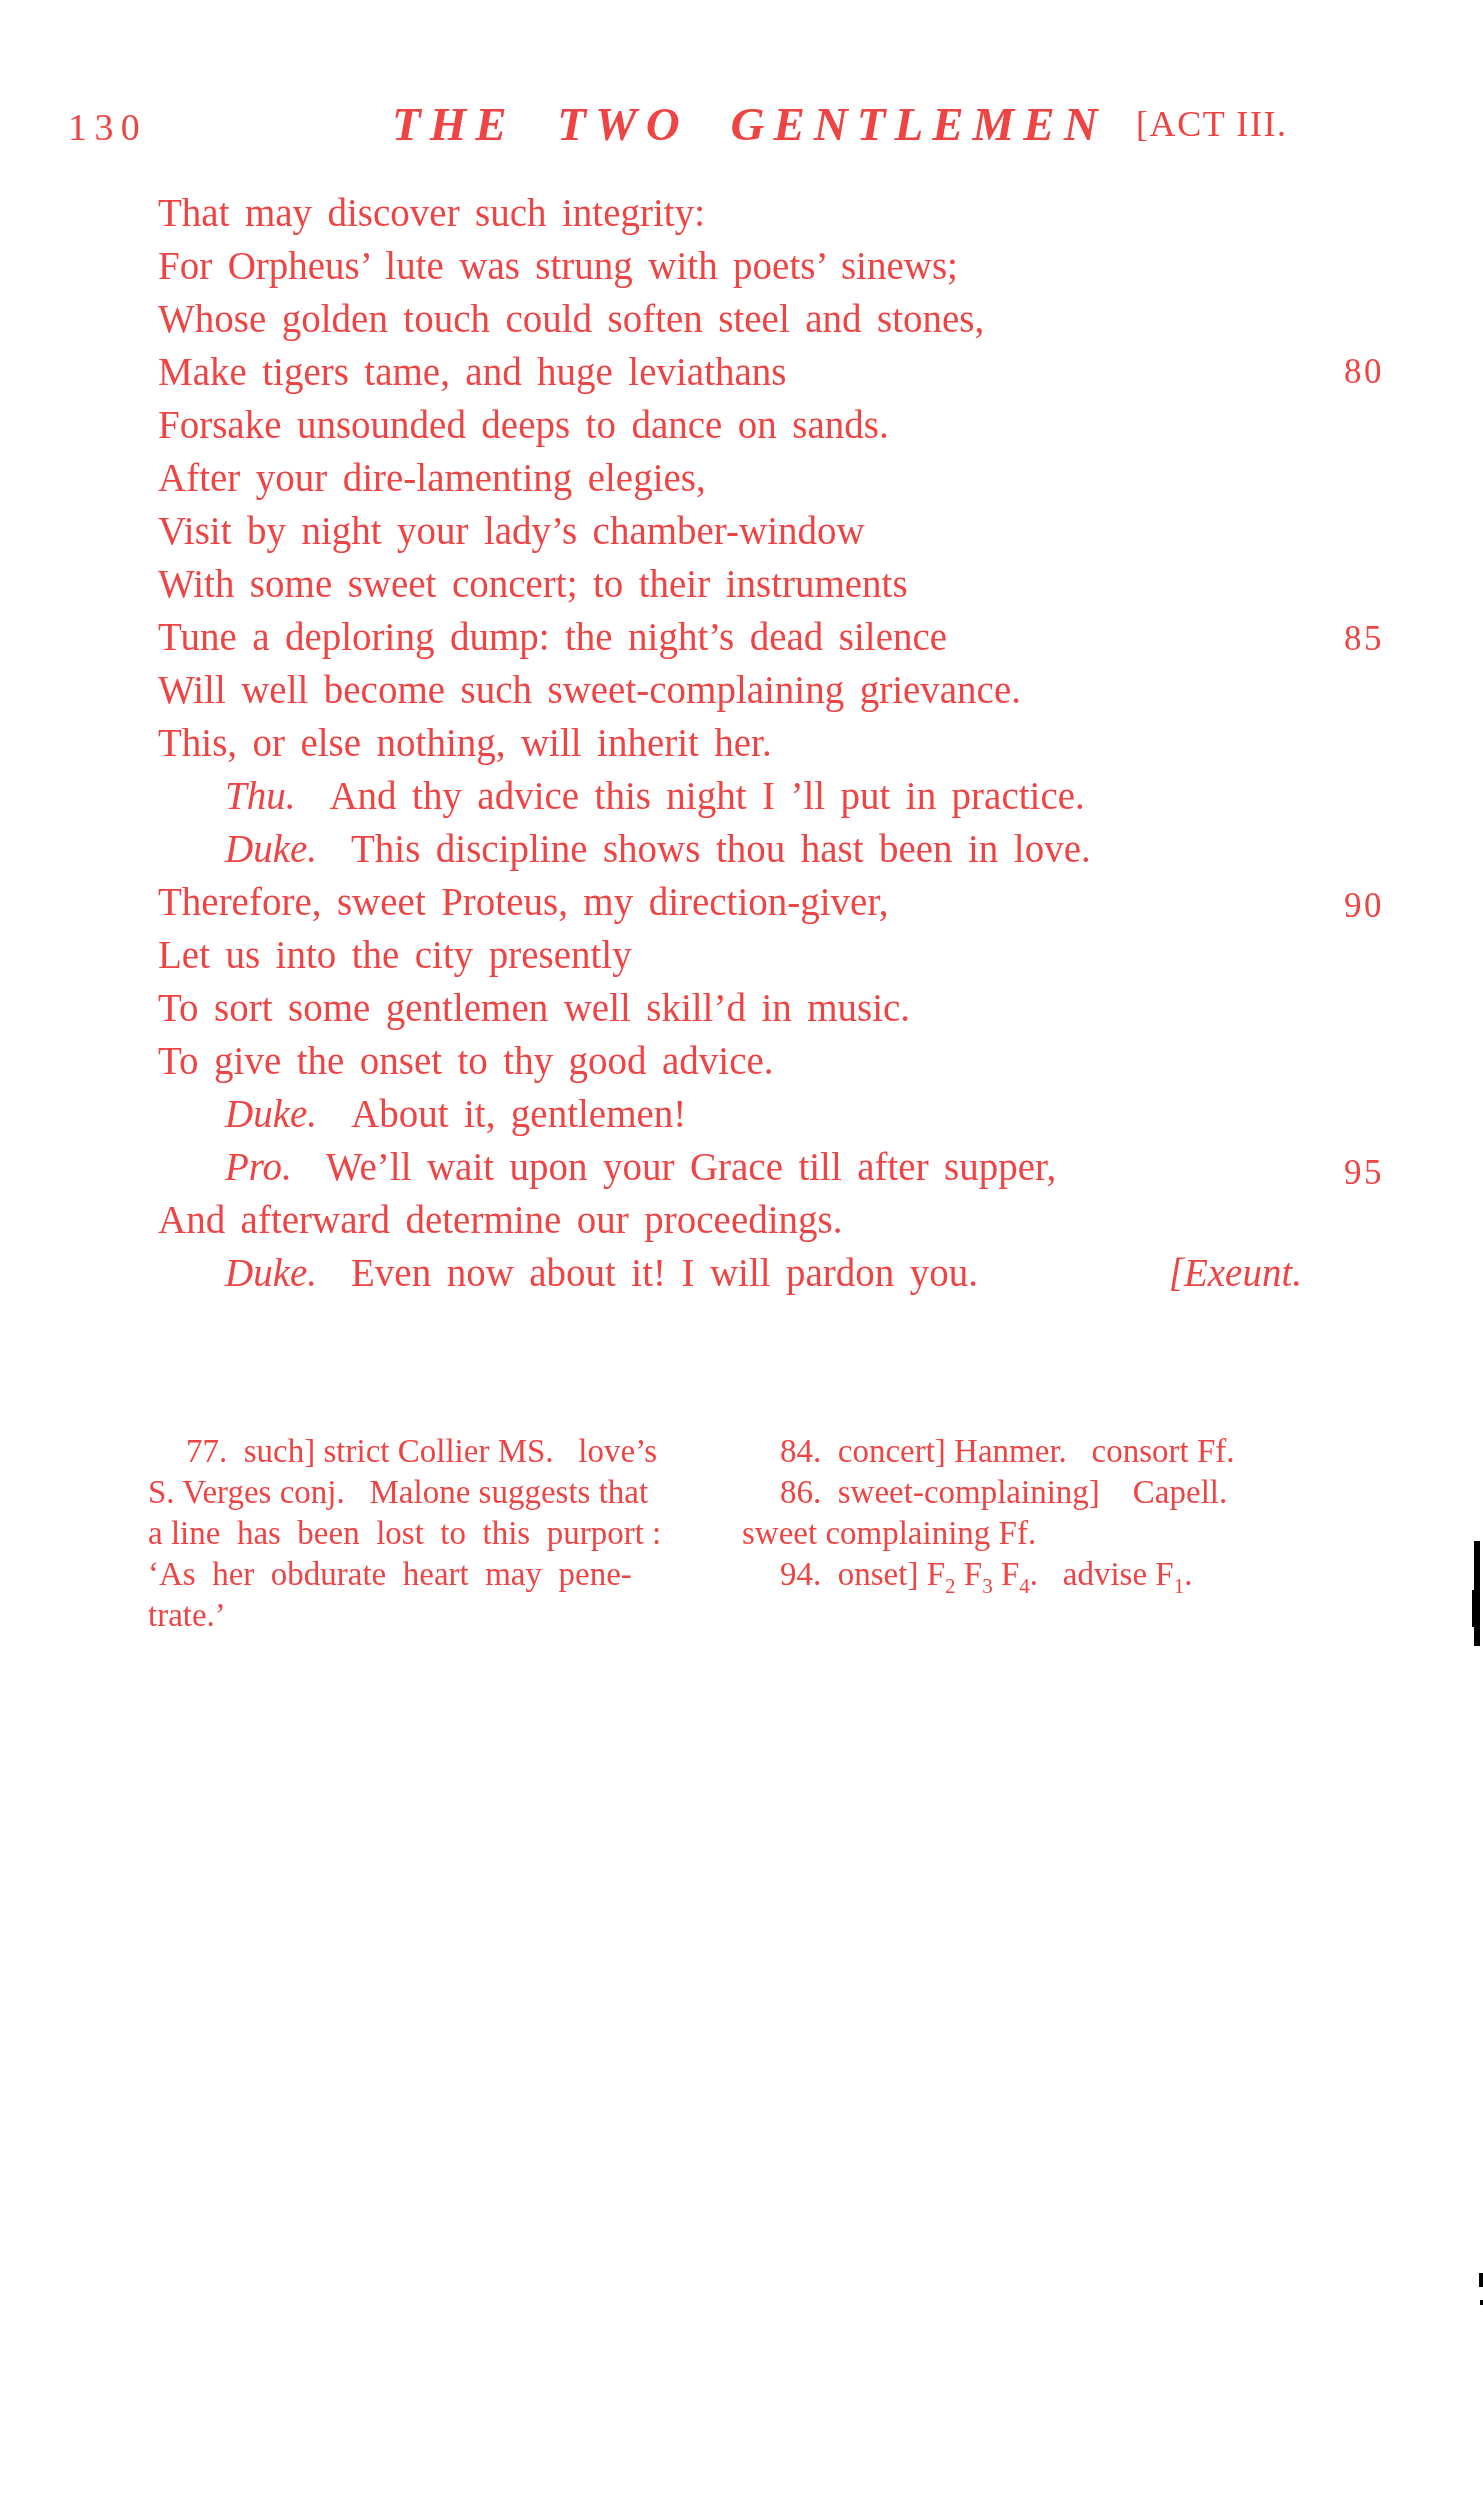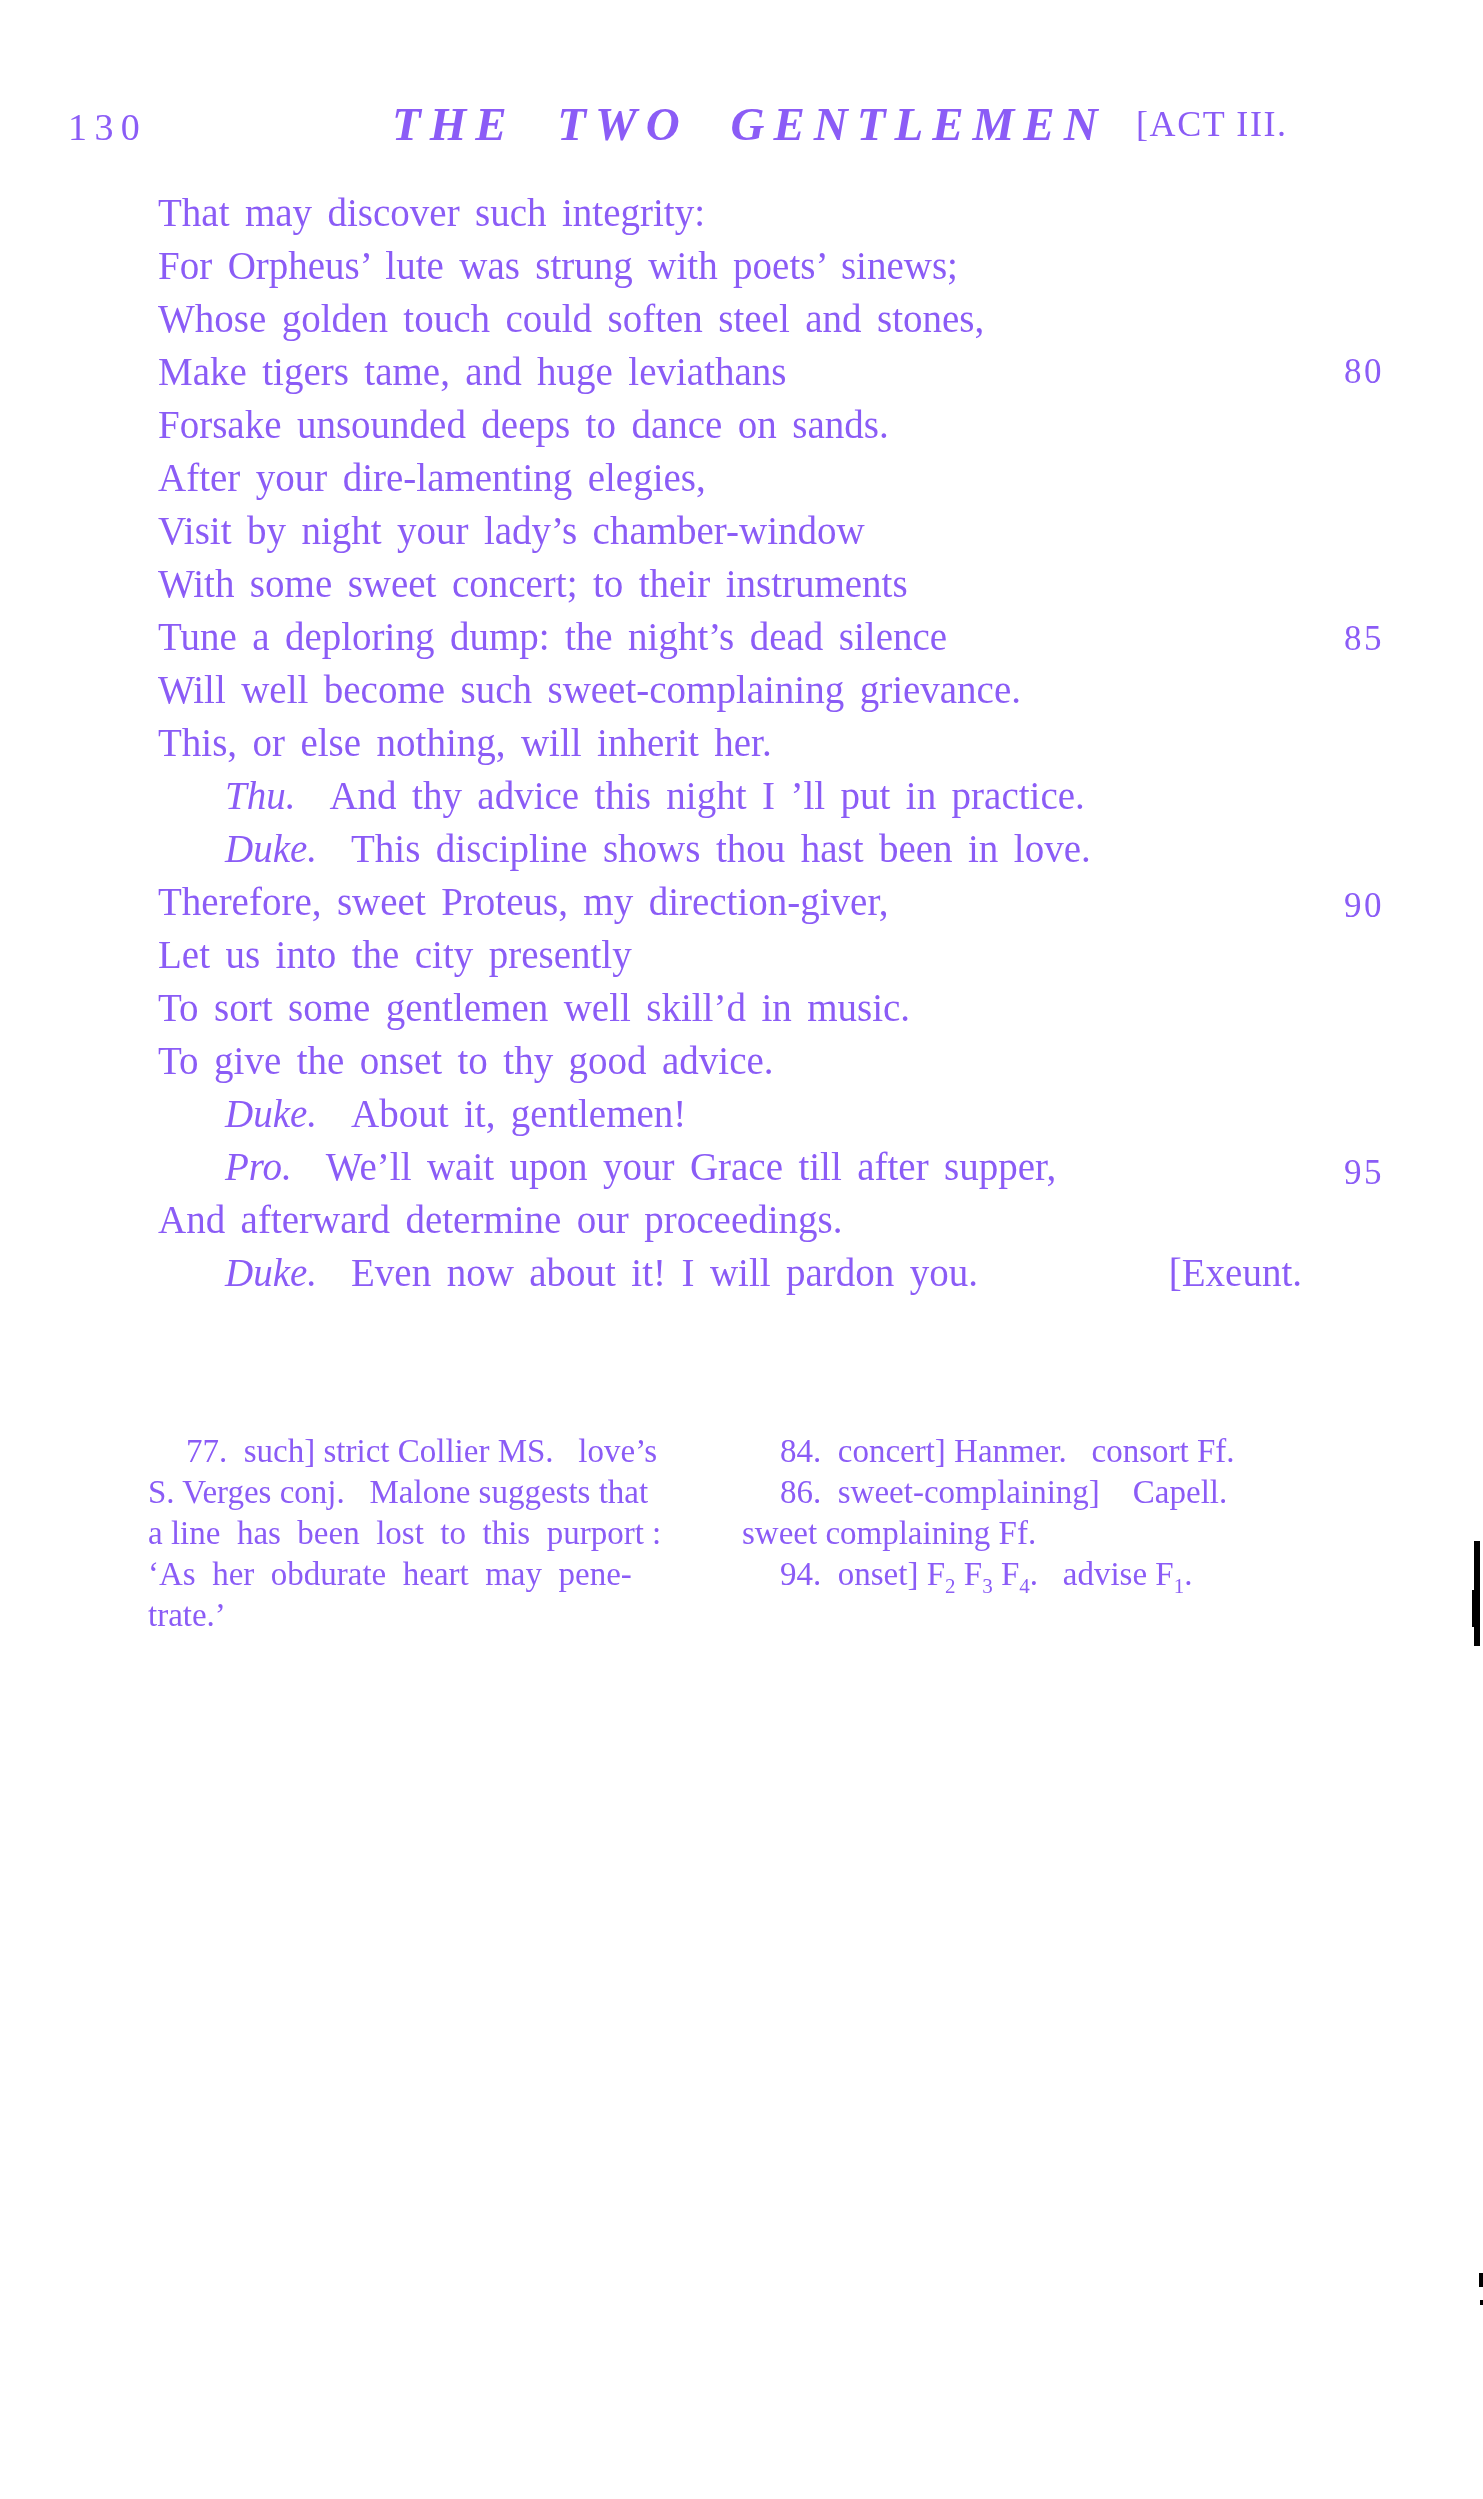--- a/index.html
+++ b/index.html
@@ -1,19 +1,19 @@
 <!DOCTYPE html>
 <html style="font-size:13px"><head>
 <meta charset="utf-8">
 <style>
   html,body{margin:0;padding:0;background:#e8e8e8;}
   .page{
     position:relative;
     width:1483px;height:2500px;
-    background:#ffffff;color:#8b5cf6;
+    background:#ffffff;color:#ef4444;
     font-family:"Liberation Serif", serif;
     overflow:hidden;
   }
   
   .pageno{
     position:absolute;left:68px;top:108px;
     font-size:38px;letter-spacing:7.4px;line-height:1;
   }
   .running-title{
     position:absolute;left:392px;top:101px;width:686px;
@@ -27,21 +27,21 @@
     font-size:36px;letter-spacing:1.6px;line-height:1;white-space:nowrap;
   }
   
   .verse{
     position:absolute;left:158px;top:186px;width:1144px;
     font-size:39px;line-height:53px;word-spacing:5.7px;
   }
   .vline{height:53px;white-space:nowrap;}
   .vline.ind{padding-left:67px;}
   .speaker{font-style:italic;margin-right:34px;}
-  .tail{float:right;}
+  .tail{font-style:italic;float:right;}
   .vnum{
     position:absolute;left:1344px;
     font-size:35px;letter-spacing:2.5px;line-height:1;
   }
   
   .fncol{
     position:absolute;top:1431px;
     font-size:33px;line-height:41px;
   }
   .fn-left{left:148px;width:580px;}

